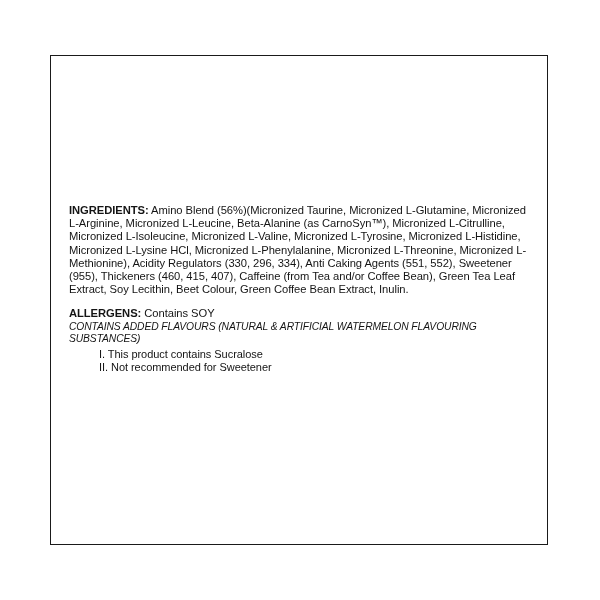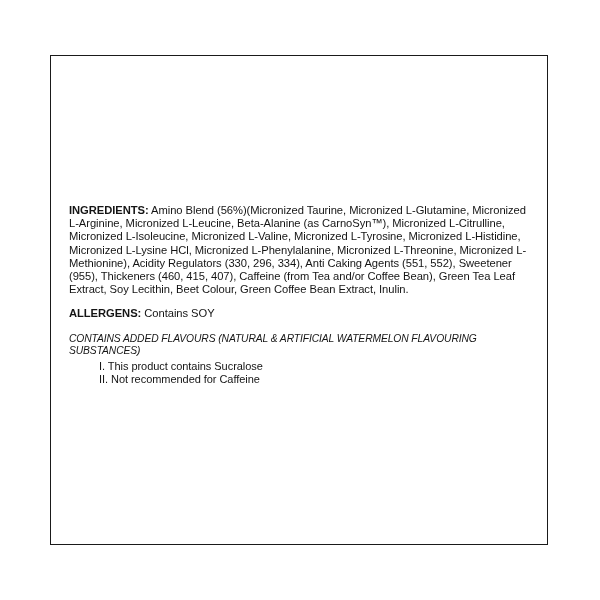--- a/index.html
+++ b/index.html
@@ -44,21 +44,21 @@
     margin: 0;
     color: #141414;
   }
   .lead {
     font-weight: bold;
   }
   #ingredients-block {
     margin-bottom: 11px;
   }
   #allergens-block {
-    margin-bottom: 12px;
+    margin-bottom: 0;
   }
   #flavour-note {
     font-size: 10.3px;
     line-height: 12.6px;
     letter-spacing: -0.1px;
     margin: 0 0 2px 0;
     color: #141414;
     font-style: italic;
   }
   #notes-list {
@@ -82,18 +82,18 @@
     <div id="content">
 
       <p class="para" id="ingredients-block"><span class="lead">INGREDIENTS:</span><span> Amino Blend (56%)(Micronized Taurine, Micronized L-Glutamine, Micronized L-Arginine, Micronized L-Leucine, Beta-Alanine (as CarnoSyn™), Micronized L-Citrulline, Micronized L-Isoleucine, Micronized L-Valine, Micronized L-Tyrosine, Micronized L-Histidine, Micronized L-Lysine HCl, Micronized L-Phenylalanine, Micronized L-Threonine, Micronized L-Methionine), Acidity Regulators (330, 296, 334), Anti Caking Agents (551, 552), Sweetener (955), Thickeners (460, 415, 407), Caffeine (from Tea and/or Coffee Bean), Green Tea Leaf Extract, Soy Lecithin, Beet Colour, Green Coffee Bean Extract, Inulin.</span></p>
 
       <p class="para" id="allergens-block"><span class="lead">ALLERGENS:</span><span> Contains SOY</span></p>
 
       <p id="flavour-note">CONTAINS ADDED FLAVOURS (NATURAL &amp; ARTIFICIAL WATERMELON FLAVOURING SUBSTANCES)</p>
 
       <ul id="notes-list">
         <li>I. This product contains Sucralose</li>
-        <li>II. Not recommended for Caffeine</li>
+        <li>II. Not recommended for Sweetener</li>
       </ul>
 
     </div>
   </div>
 </div>
 
 </body></html>

